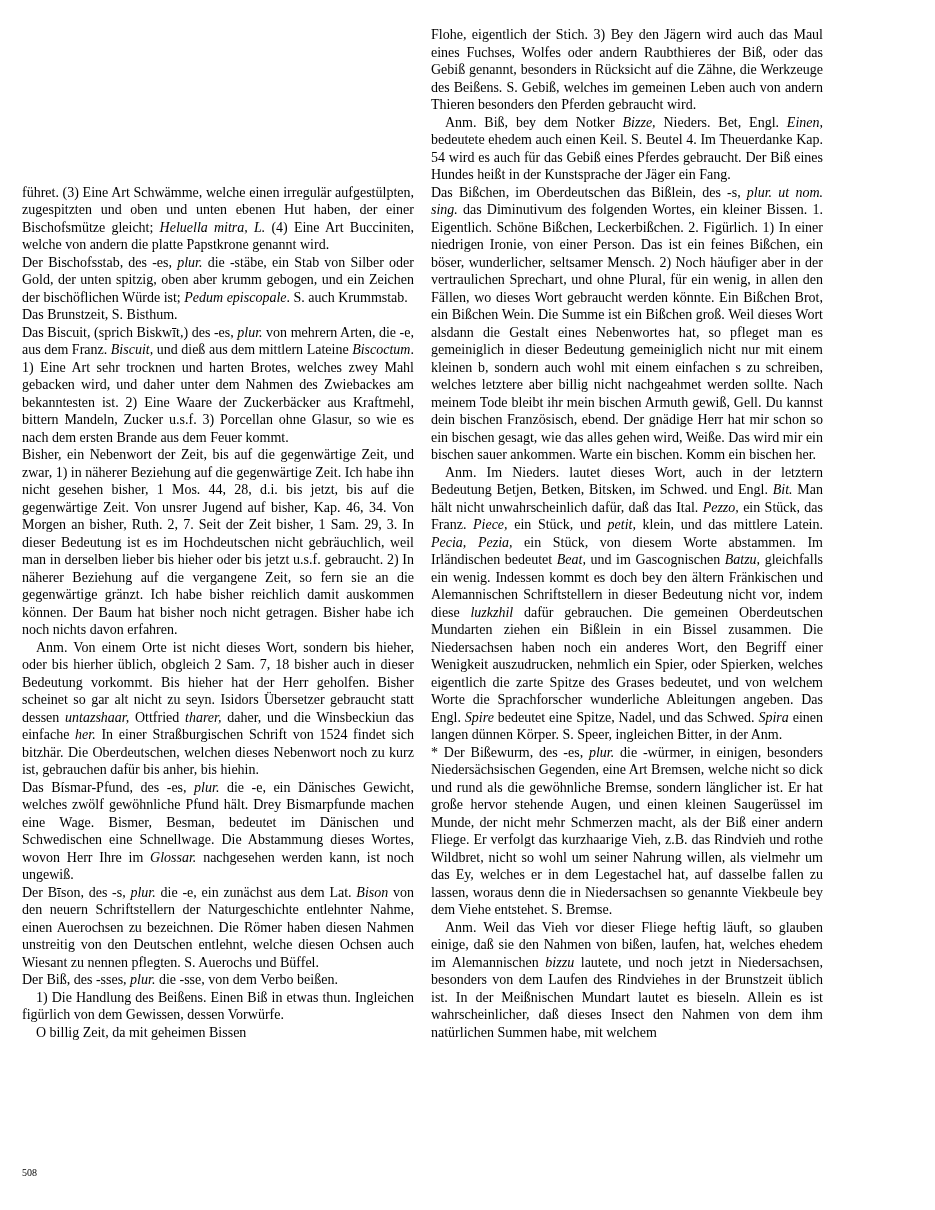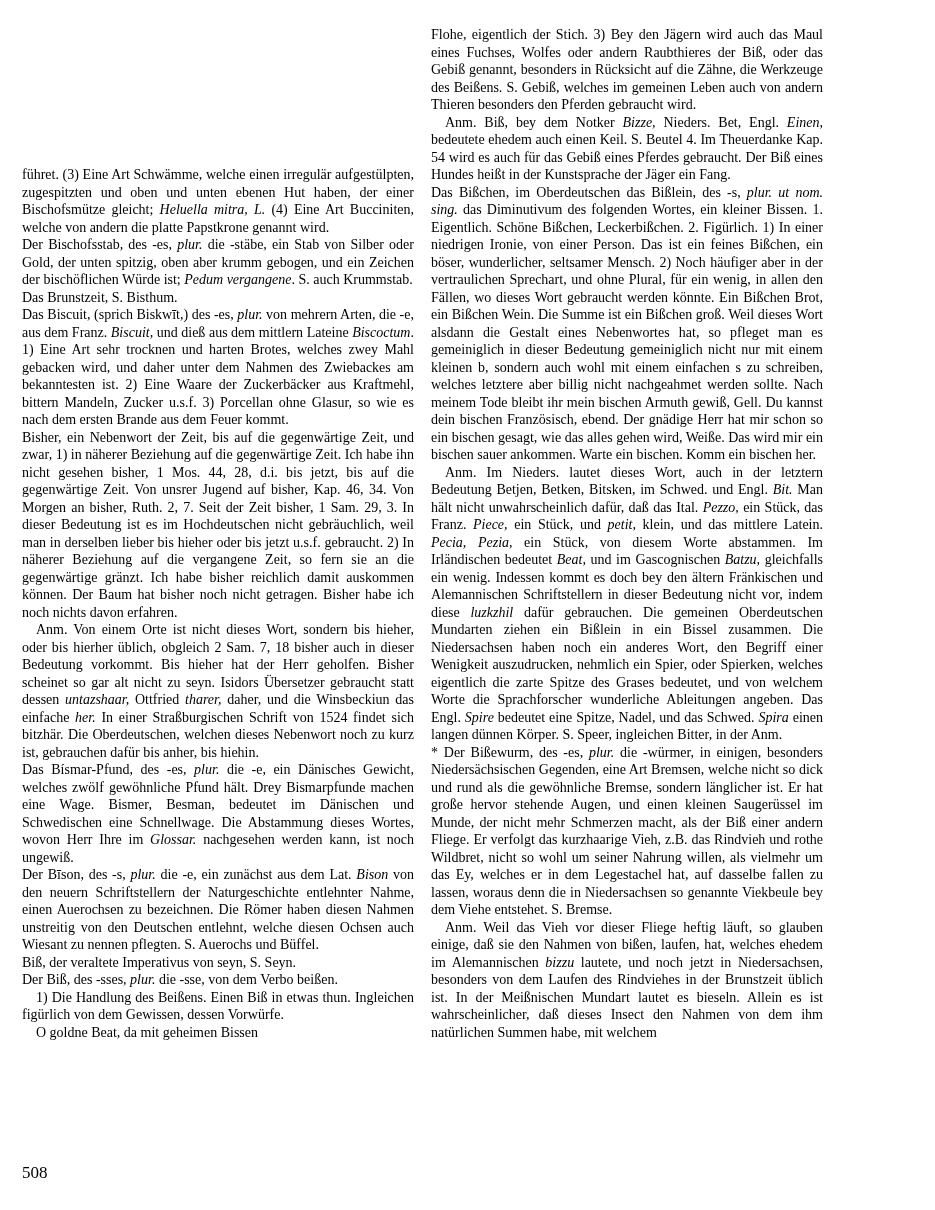--- a/index.html
+++ b/index.html
@@ -40,41 +40,40 @@
   p.verse {
     margin-left: 14px;
     text-align: left;
   }
   .b { font-weight: normal; }
   .i { font-style: italic; }
   .page-number {
     position: absolute;
     left: 22px;
     top: 1165px;
-    font-size: 17px;
+    font-size: 10px;
     line-height: 16px;
   }
 </style>
 </head>
 <body>
 
 <div class="page">
   <div class="col">
       <p class="para cont">führet. (3) Eine Art Schwämme, welche einen irregulär aufgestülpten, zugespitzten und oben und unten ebenen Hut haben, der einer Bischofsmütze gleicht; <span class="i">Heluella mitra, L.</span> (4) Eine Art Bucciniten, welche von andern die platte Papstkrone genannt wird.</p>
-      <p class="para entry"><span class="b">Der Bischofsstab</span>, des -es, <span class="i">plur.</span> die -stäbe, ein Stab von Silber oder Gold, der unten spitzig, oben aber krumm gebogen, und ein Zeichen der bischöflichen Würde ist; <span class="i">Pedum vergangene</span>. S. auch Krummstab.</p>
+      <p class="para entry"><span class="b">Der Bischofsstab</span>, des -es, <span class="i">plur.</span> die -stäbe, ein Stab von Silber oder Gold, der unten spitzig, oben aber krumm gebogen, und ein Zeichen der bischöflichen Würde ist; <span class="i">Pedum episcopale</span>. S. auch Krummstab.</p>
       <p class="para entry"><span class="b">Das Brunstzeit</span>, S. Bisthum.</p>
       <p class="para entry"><span class="b">Das Biscuit</span>, (sprich Biskwīt,) des -es, <span class="i">plur.</span> von mehrern Arten, die -e, aus dem Franz. <span class="i">Biscuit,</span> und dieß aus dem mittlern Lateine <span class="i">Biscoctum</span>. 1) Eine Art sehr trocknen und harten Brotes, welches zwey Mahl gebacken wird, und daher unter dem Nahmen des Zwiebackes am bekanntesten ist. 2) Eine Waare der Zuckerbäcker aus Kraftmehl, bittern Mandeln, Zucker u.s.f. 3) Porcellan ohne Glasur, so wie es nach dem ersten Brande aus dem Feuer kommt.</p>
       <p class="para entry"><span class="b">Bisher</span>, ein Nebenwort der Zeit, bis auf die gegenwärtige Zeit, und zwar, 1) in näherer Beziehung auf die gegenwärtige Zeit. Ich habe ihn nicht gesehen bisher, 1 Mos. 44, 28, d.i. bis jetzt, bis auf die gegenwärtige Zeit. Von unsrer Jugend auf bisher, Kap. 46, 34. Von Morgen an bisher, Ruth. 2, 7. Seit der Zeit bisher, 1 Sam. 29, 3. In dieser Bedeutung ist es im Hochdeutschen nicht gebräuchlich, weil man in derselben lieber bis hieher oder bis jetzt u.s.f. gebraucht. 2) In näherer Beziehung auf die vergangene Zeit, so fern sie an die gegenwärtige gränzt. Ich habe bisher reichlich damit auskommen können. Der Baum hat bisher noch nicht getragen. Bisher habe ich noch nichts davon erfahren.</p>
       <p class="para indent">Anm. Von einem Orte ist nicht dieses Wort, sondern bis hieher, oder bis hierher üblich, obgleich 2 Sam. 7, 18 bisher auch in dieser Bedeutung vorkommt. Bis hieher hat der Herr geholfen. Bisher scheinet so gar alt nicht zu seyn. Isidors Übersetzer gebraucht statt dessen <span class="i">untazshaar,</span> Ottfried <span class="i">tharer,</span> daher, und die Winsbeckiun das einfache <span class="i">her.</span> In einer Straßburgischen Schrift von 1524 findet sich bitzhär. Die Oberdeutschen, welchen dieses Nebenwort noch zu kurz ist, gebrauchen dafür bis anher, bis hiehin.</p>
       <p class="para entry"><span class="b">Das Bísmar-Pfund</span>, des -es, <span class="i">plur.</span> die -e, ein Dänisches Gewicht, welches zwölf gewöhnliche Pfund hält. Drey Bismarpfunde machen eine Wage. Bismer, Besman, bedeutet im Dänischen und Schwedischen eine Schnellwage. Die Abstammung dieses Wortes, wovon Herr Ihre im <span class="i">Glossar.</span> nachgesehen werden kann, ist noch ungewiß.</p>
       <p class="para entry"><span class="b">Der Bīson</span>, des -s, <span class="i">plur.</span> die -e, ein zunächst aus dem Lat. <span class="i">Bison</span> von den neuern Schriftstellern der Naturgeschichte entlehnter Nahme, einen Auerochsen zu bezeichnen. Die Römer haben diesen Nahmen unstreitig von den Deutschen entlehnt, welche diesen Ochsen auch Wiesant zu nennen pflegten. S. Auerochs und Büffel.</p>
-      <p class="para entry"><span class="b">Biß</span>, der veraltete Imperativus von seyn, S. Seyn.</p>
       <p class="para entry"><span class="b">Der Biß</span>, des -sses, <span class="i">plur.</span> die -sse, von dem Verbo beißen.</p>
       <p class="para indent">1) Die Handlung des Beißens. Einen Biß in etwas thun. Ingleichen figürlich von dem Gewissen, dessen Vorwürfe.</p>
-      <p class="para verse">O goldne Beat, da mit geheimen Bissen</p>
+      <p class="para verse">O billig Zeit, da mit geheimen Bissen</p>
     </div>
   <div class="col">
       <p class="para cont">Flohe, eigentlich der Stich. 3) Bey den Jägern wird auch das Maul eines Fuchses, Wolfes oder andern Raubthieres der Biß, oder das Gebiß genannt, besonders in Rücksicht auf die Zähne, die Werkzeuge des Beißens. S. Gebiß, welches im gemeinen Leben auch von andern Thieren besonders den Pferden gebraucht wird.</p>
       <p class="para indent">Anm. Biß, bey dem Notker <span class="i">Bizze,</span> Nieders. Bet, Engl. <span class="i">Einen,</span> bedeutete ehedem auch einen Keil. S. Beutel 4. Im Theuerdanke Kap. 54 wird es auch für das Gebiß eines Pferdes gebraucht. Der Biß eines Hundes heißt in der Kunstsprache der Jäger ein Fang.</p>
       <p class="para entry"><span class="b">Das Bißchen</span>, im Oberdeutschen das Bißlein, des -s, <span class="i">plur. ut nom. sing.</span> das Diminutivum des folgenden Wortes, ein kleiner Bissen. 1. Eigentlich. Schöne Bißchen, Leckerbißchen. 2. Figürlich. 1) In einer niedrigen Ironie, von einer Person. Das ist ein feines Bißchen, ein böser, wunderlicher, seltsamer Mensch. 2) Noch häufiger aber in der vertraulichen Sprechart, und ohne Plural, für ein wenig, in allen den Fällen, wo dieses Wort gebraucht werden könnte. Ein Bißchen Brot, ein Bißchen Wein. Die Summe ist ein Bißchen groß. Weil dieses Wort alsdann die Gestalt eines Nebenwortes hat, so pfleget man es gemeiniglich in dieser Bedeutung gemeiniglich nicht nur mit einem kleinen b, sondern auch wohl mit einem einfachen s zu schreiben, welches letztere aber billig nicht nachgeahmet werden sollte. Nach meinem Tode bleibt ihr mein bischen Armuth gewiß, Gell. Du kannst dein bischen Französisch, ebend. Der gnädige Herr hat mir schon so ein bischen gesagt, wie das alles gehen wird, Weiße. Das wird mir ein bischen sauer ankommen. Warte ein bischen. Komm ein bischen her.</p>
       <p class="para indent">Anm. Im Nieders. lautet dieses Wort, auch in der letztern Bedeutung Betjen, Betken, Bitsken, im Schwed. und Engl. <span class="i">Bit.</span> Man hält nicht unwahrscheinlich dafür, daß das Ital. <span class="i">Pezzo,</span> ein Stück, das Franz. <span class="i">Piece,</span> ein Stück, und <span class="i">petit,</span> klein, und das mittlere Latein. <span class="i">Pecia, Pezia,</span> ein Stück, von diesem Worte abstammen. Im Irländischen bedeutet <span class="i">Beat,</span> und im Gascognischen <span class="i">Batzu,</span> gleichfalls ein wenig. Indessen kommt es doch bey den ältern Fränkischen und Alemannischen Schriftstellern in dieser Bedeutung nicht vor, indem diese <span class="i">luzkzhil</span> dafür gebrauchen. Die gemeinen Oberdeutschen Mundarten ziehen ein Bißlein in ein Bissel zusammen. Die Niedersachsen haben noch ein anderes Wort, den Begriff einer Wenigkeit auszudrucken, nehmlich ein Spier, oder Spierken, welches eigentlich die zarte Spitze des Grases bedeutet, und von welchem Worte die Sprachforscher wunderliche Ableitungen angeben. Das Engl. <span class="i">Spire</span> bedeutet eine Spitze, Nadel, und das Schwed. <span class="i">Spira</span> einen langen dünnen Körper. S. Speer, ingleichen Bitter, in der Anm.</p>
       <p class="para entry"><span class="b">* Der Bißewurm</span>, des -es, <span class="i">plur.</span> die -würmer, in einigen, besonders Niedersächsischen Gegenden, eine Art Bremsen, welche nicht so dick und rund als die gewöhnliche Bremse, sondern länglicher ist. Er hat große hervor stehende Augen, und einen kleinen Saugerüssel im Munde, der nicht mehr Schmerzen macht, als der Biß einer andern Fliege. Er verfolgt das kurzhaarige Vieh, z.B. das Rindvieh und rothe Wildbret, nicht so wohl um seiner Nahrung willen, als vielmehr um das Ey, welches er in dem Legestachel hat, auf dasselbe fallen zu lassen, woraus denn die in Niedersachsen so genannte Viekbeule bey dem Viehe entstehet. S. Bremse.</p>
       <p class="para indent">Anm. Weil das Vieh vor dieser Fliege heftig läuft, so glauben einige, daß sie den Nahmen von bißen, laufen, hat, welches ehedem im Alemannischen <span class="i">bizzu</span> lautete, und noch jetzt in Niedersachsen, besonders von dem Laufen des Rindviehes in der Brunstzeit üblich ist. In der Meißnischen Mundart lautet es bieseln. Allein es ist wahrscheinlicher, daß dieses Insect den Nahmen von dem ihm natürlichen Summen habe, mit welchem</p>
     </div>
 </div>

